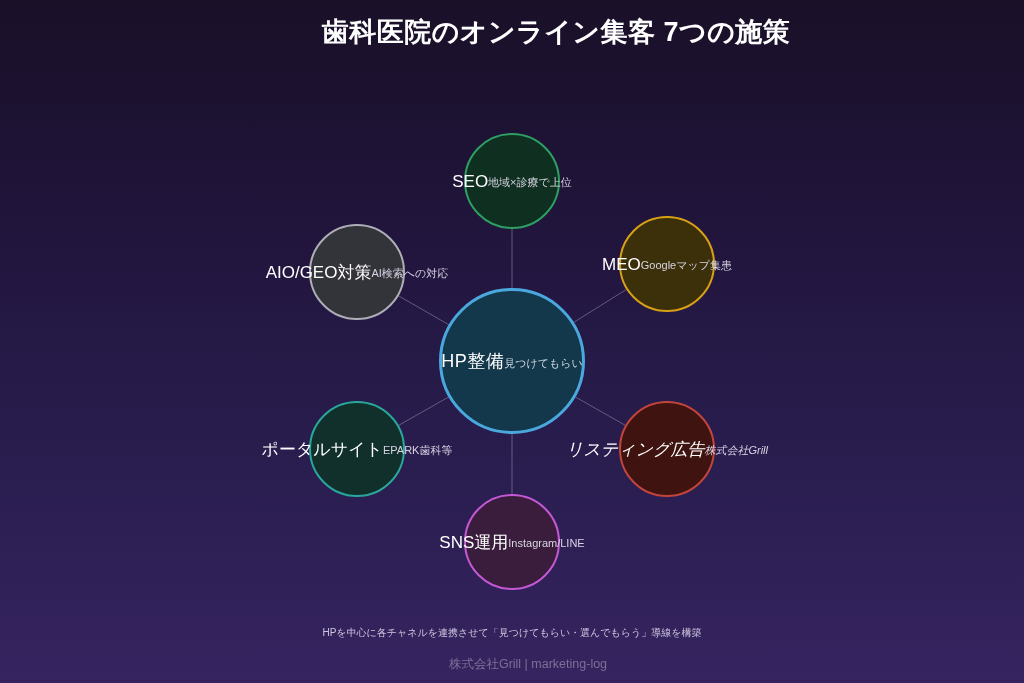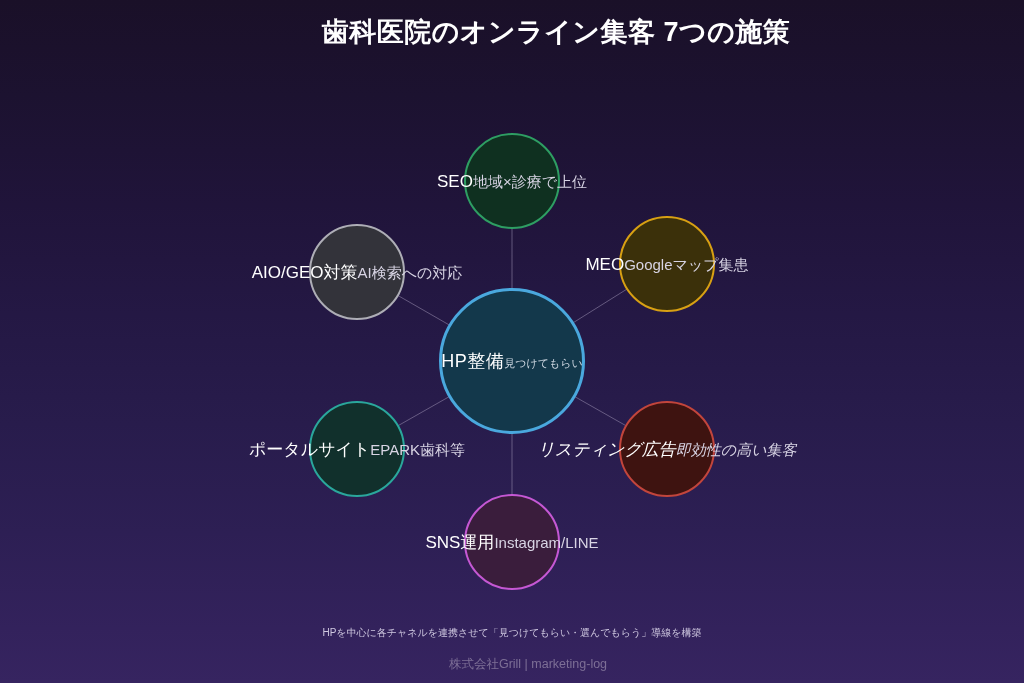--- a/index.html
+++ b/index.html
@@ -68,21 +68,21 @@
   }
   .node .n-label {
     color: #ffffff;
     font-size: 17px;
     font-weight: normal;
     line-height: 21px;
     white-space: nowrap;
   }
   .node .n-sub {
     color: #d8d4e4;
-    font-size: 15px;
+    font-size: 11px;
     line-height: 16px;
     margin-top: 1px;
     white-space: nowrap;
   }
 
   
   #node-center {
     width: 146px;
     height: 146px;
     left: 439px;
@@ -197,21 +197,21 @@
     <div class="n-sub">地域×診療で上位</div>
   </div>
 
   <div class="node" id="node-meo">
     <div class="n-label">MEO</div>
     <div class="n-sub">Googleマップ集患</div>
   </div>
 
   <div class="node wide" id="node-listing">
     <div class="n-label">リスティング広告</div>
-    <div class="n-sub">即効性の高い集客</div>
+    <div class="n-sub">株式会社Grill</div>
   </div>
 
   <div class="node" id="node-sns">
     <div class="n-label">SNS運用</div>
     <div class="n-sub">Instagram/LINE</div>
   </div>
 
   <div class="node wide" id="node-portal">
     <div class="n-label">ポータルサイト</div>
     <div class="n-sub">EPARK歯科等</div>

